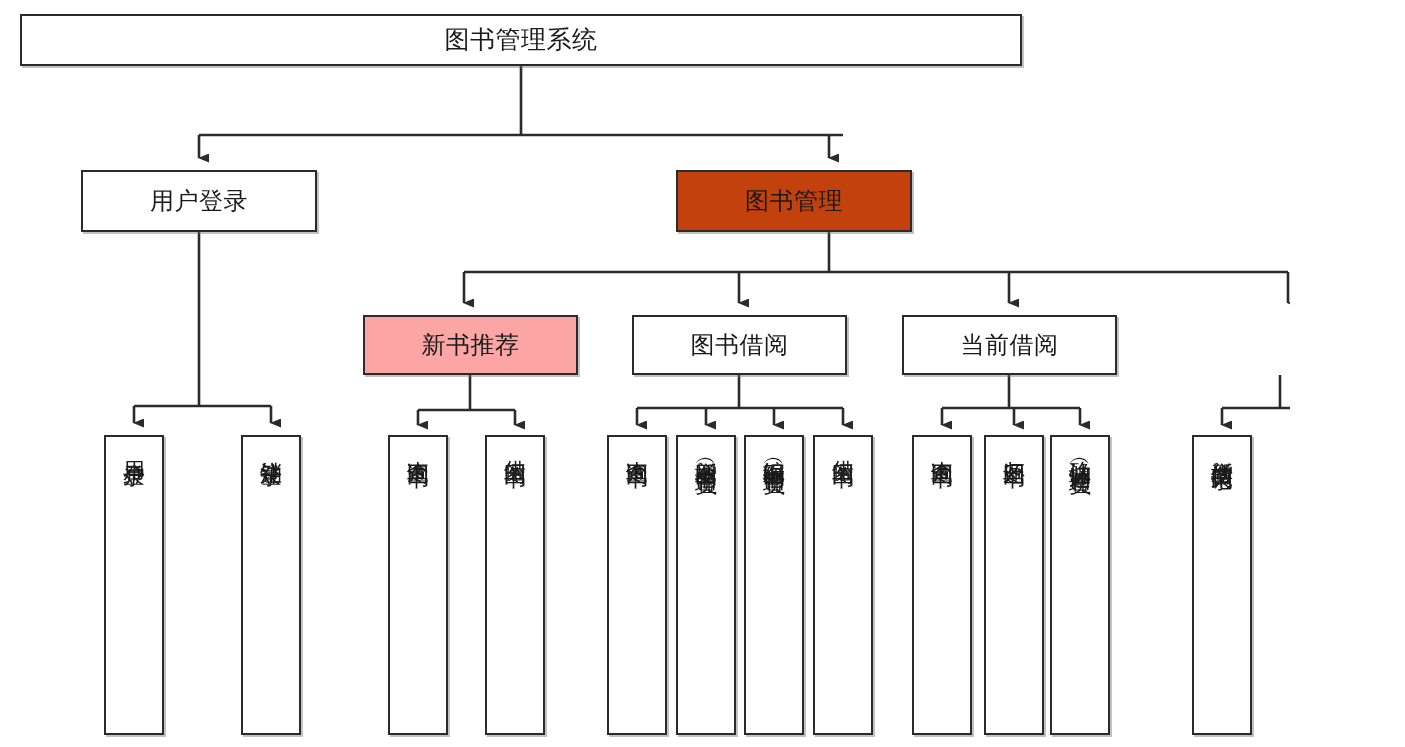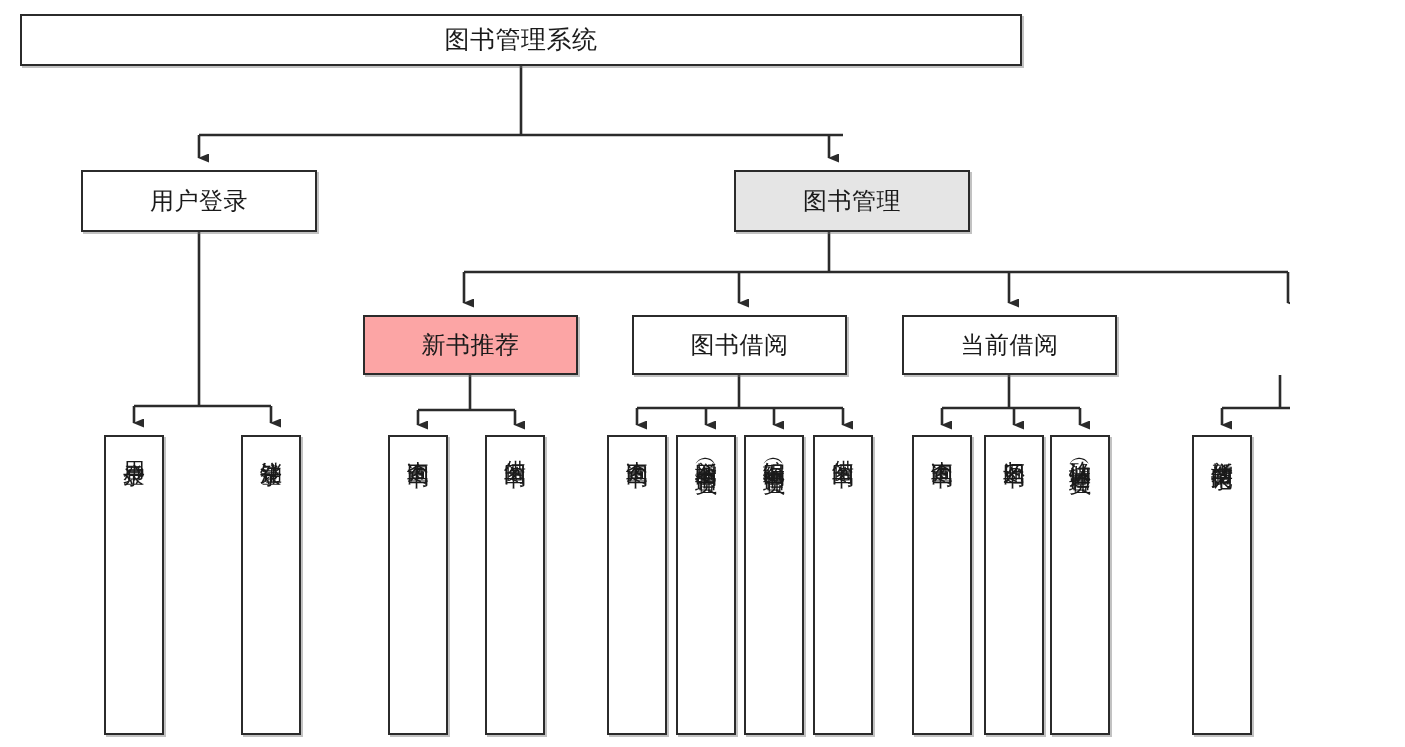--- a/index.html
+++ b/index.html
@@ -125,21 +125,21 @@
     </g>
   </svg>
 
   <div class="node level-0" style="left: 20px; top: 14px; width: 1002px; height: 52px; border-color: rgb(43, 43, 43); background: rgb(255, 255, 255); color: rgb(26, 26, 26);">
     <span class="node-label">图书管理系统</span>
   </div>
 
   <div class="node level-1" style="left: 81px; top: 170px; width: 236px; height: 62px; border-color: rgb(43, 43, 43); background: rgb(255, 255, 255); color: rgb(26, 26, 26);">
     <span class="node-label">用户登录</span>
   </div>
-  <div class="node level-1" style="left: 734px; top: 170px; width: 236px; height: 62px; border-color: rgb(43, 43, 43); background: #e5e5e5; color: rgb(26, 26, 26);">
+  <div class="node level-1" style="left: 676px; top: 170px; width: 236px; height: 62px; border-color: rgb(43, 43, 43); background: #c2410c; color: rgb(26, 26, 26);">
     <span class="node-label">图书管理</span>
   </div>
 
   <div class="node level-2" style="left: 363px; top: 315px; width: 215px; height: 60px; border-color: rgb(43, 43, 43); background: #fca5a5; color: rgb(26, 26, 26);">
     <span class="node-label">新书推荐</span>
   </div>
   <div class="node level-2" style="left: 902px; top: 315px; width: 215px; height: 60px; border-color: rgb(43, 43, 43); background: rgb(255, 255, 255); color: rgb(26, 26, 26);">
     <span class="node-label">当前借阅</span>
   </div>
   <div class="node level-2" style="left: 632px; top: 315px; width: 215px; height: 60px; border-color: rgb(43, 43, 43); background: rgb(255, 255, 255); color: rgb(26, 26, 26);">

